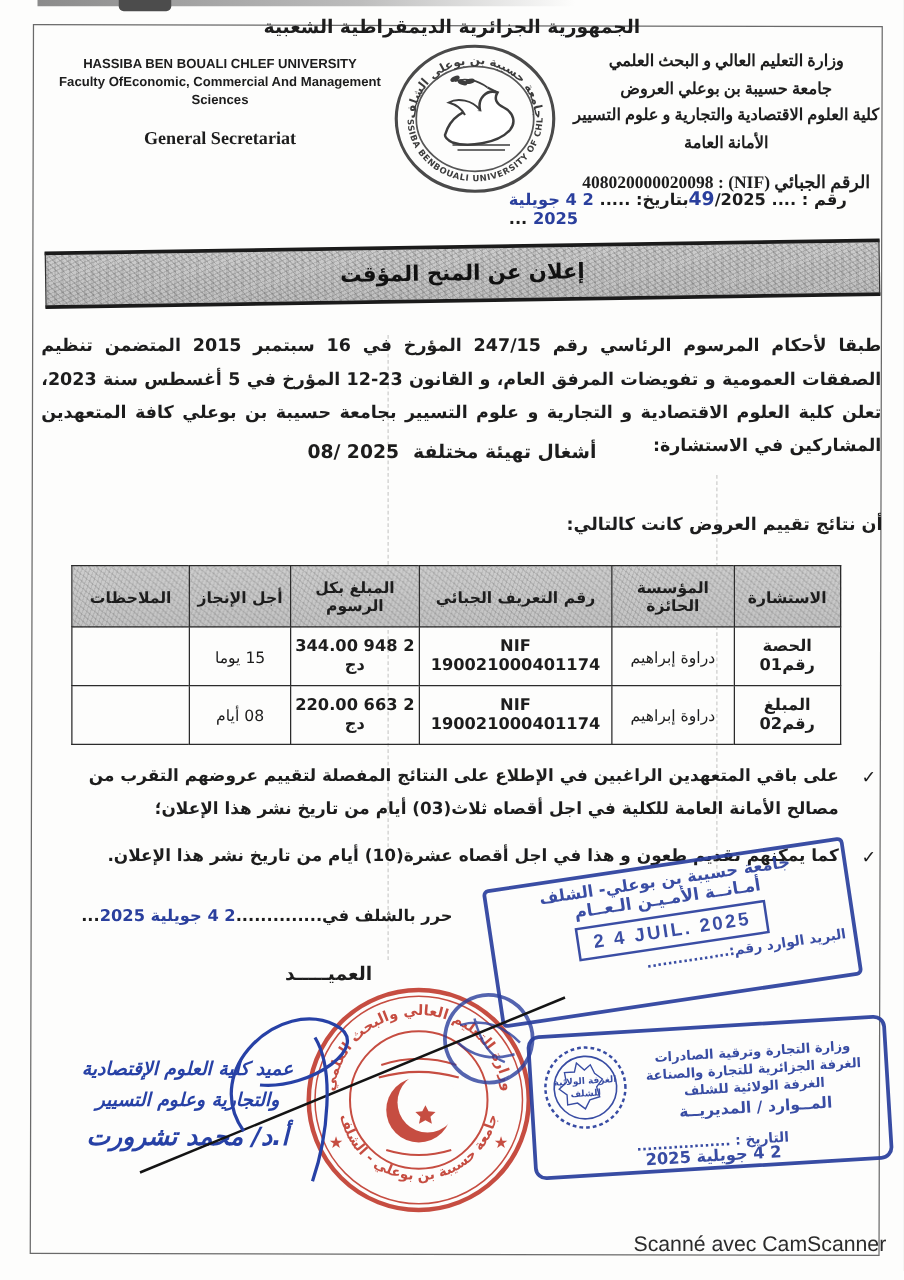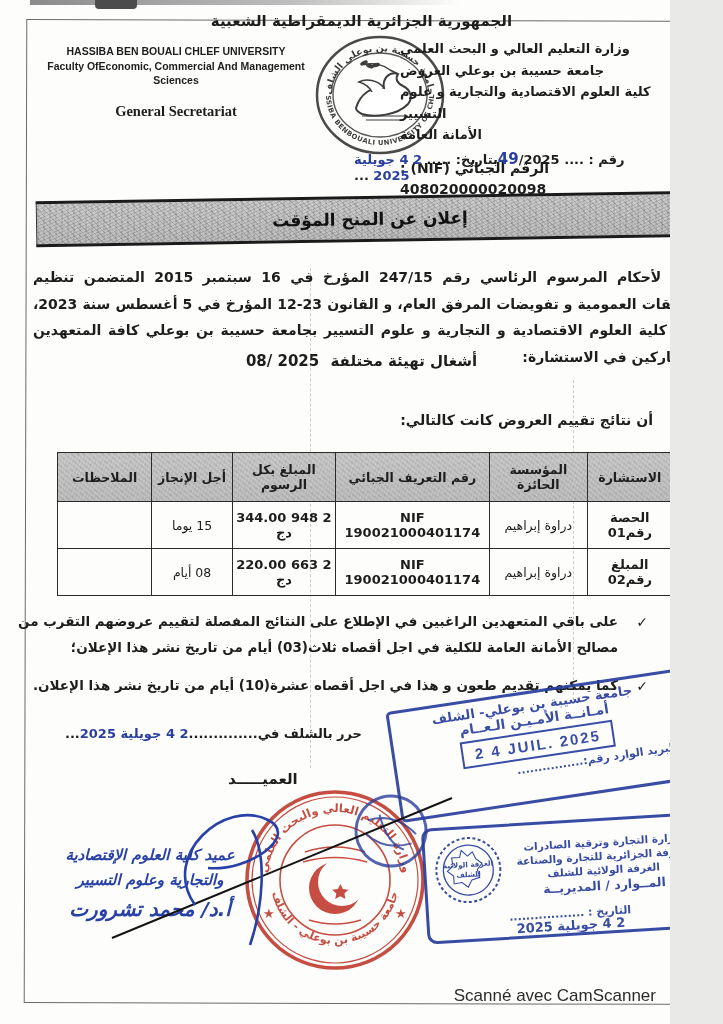--- a/index.html
+++ b/index.html
@@ -1,33 +1,33 @@
 <!DOCTYPE html>
 <html><head>
 <meta charset="utf-8">
 <style>
   html,body{margin:0;padding:0;background:#e9e9e7;}
-  #page{position:relative;width:670px;height:1024px;background:#fdfdfc;overflow:hidden;
+  #page{position:relative;width:723px;height:1024px;background:#fdfdfc;overflow:hidden;
         font-family:"DejaVu Sans",sans-serif;color:#1d1d1d;}
   .abs{position:absolute;}
   .ar{direction:rtl;unicode-bidi:embed;}
   .ltr{direction:ltr;unicode-bidi:embed;}
 
   
   #frame{left:25px;top:20px;width:678px;height:982px;border:1px solid #6a6a6a;transform:rotate(.15deg);pointer-events:none;}
   .scan-strip{left:30px;top:0;width:430px;height:5px;background:linear-gradient(90deg,#8b8b8b,#bdbdbd 60%,transparent);}
   .scan-blob{left:95px;top:0;width:42px;height:9px;background:#4c4c4c;border-radius:0 0 4px 4px;}
   .fold{border-left:1px dashed rgba(40,40,40,.22);width:0;}
 
   
   #republic{top:12px;left:0;width:723px;text-align:center;font-size:15px;font-weight:bold;}
   #hdr-en{left:30px;top:44px;width:292px;text-align:center;font-family:"Liberation Sans",sans-serif;
           font-weight:bold;font-size:10.5px;line-height:14.5px;}
   #hdr-en .secretariat{margin-top:16px;font-family:"Liberation Serif",serif;font-size:14.5px;}
-  #hdr-ar{right:14px;top:38px;width:256px;text-align:left;font-size:13px;line-height:21.5px;font-weight:bold;}
+  #hdr-ar{right:14px;top:38px;width:256px;text-align:center;font-size:13px;line-height:21.5px;font-weight:bold;font-family:Liberation Serif, serif;}
   #hdr-ar .nif{font-size:14px;margin-top:12px;}
   #logo{left:312px;top:32px;width:136px;height:130px;}
 
   #refline{top:150px;right:16px;width:300px;text-align:left;font-size:13px;font-weight:bold;}
   .hw{color:#2a3f9d;font-size:15px;font-weight:bold;}
   .stamp-date{color:#2a3f9d;font-weight:bold;letter-spacing:1px;}
 
   
   #banner{left:36px;top:196px;width:666px;height:40px;transform:rotate(-.9deg);
           border-top:3px solid #1b1b1b;border-bottom:3px solid #1b1b1b;border-left:1px solid #333;border-right:1px solid #333;

